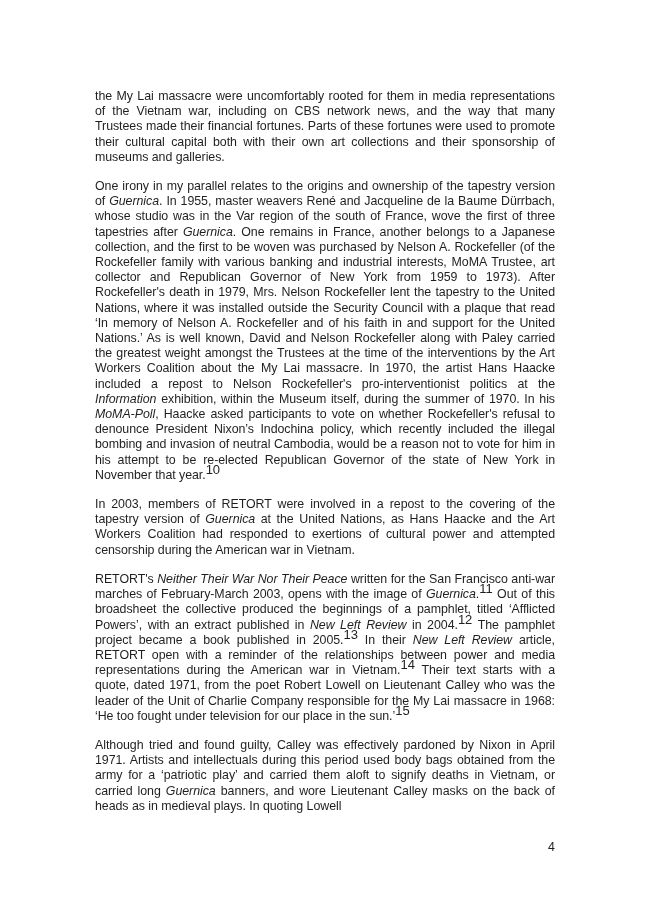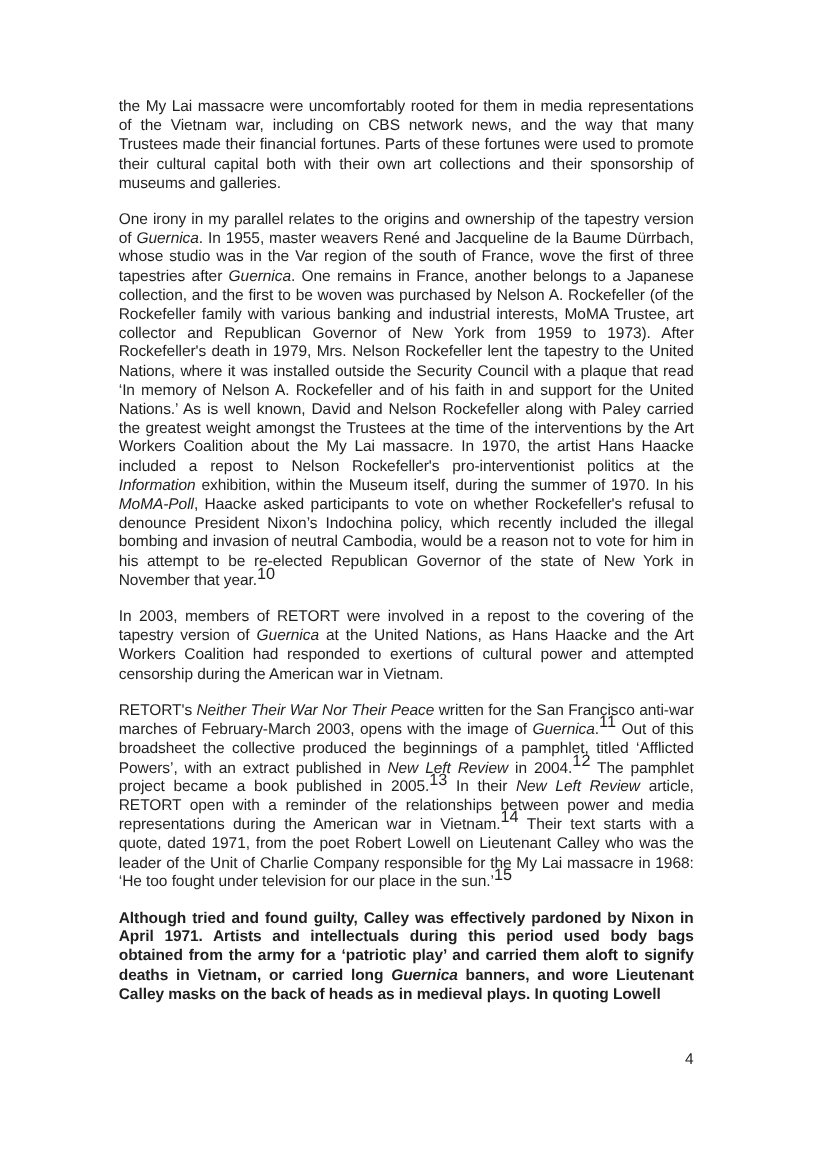--- a/index.html
+++ b/index.html
@@ -16,35 +16,34 @@
   }
   .page {
     position: relative;
     width: 650px;
     height: 920px;
     background: #ffffff;
   }
   .text-column {
     position: absolute;
     left: 95px;
-    top: 78px;
+    top: 89px;
     width: 460px;
   }
   p.para {
     margin: 0 0 14px 0;
     font-size: 12.4px;
     line-height: 15.2px;
     text-align: justify;
     text-justify: inter-word;
     letter-spacing: -0.05px;
     color: #1f1f1f;
   }
   p.para:last-child {
     margin-bottom: 4px;
-    font-weight: bold;
   }
   .it {
     font-style: italic;
   }
   sup.fn {
     font-size: 13px;
     vertical-align: super;
     line-height: 0;
     letter-spacing: 0;
   }

